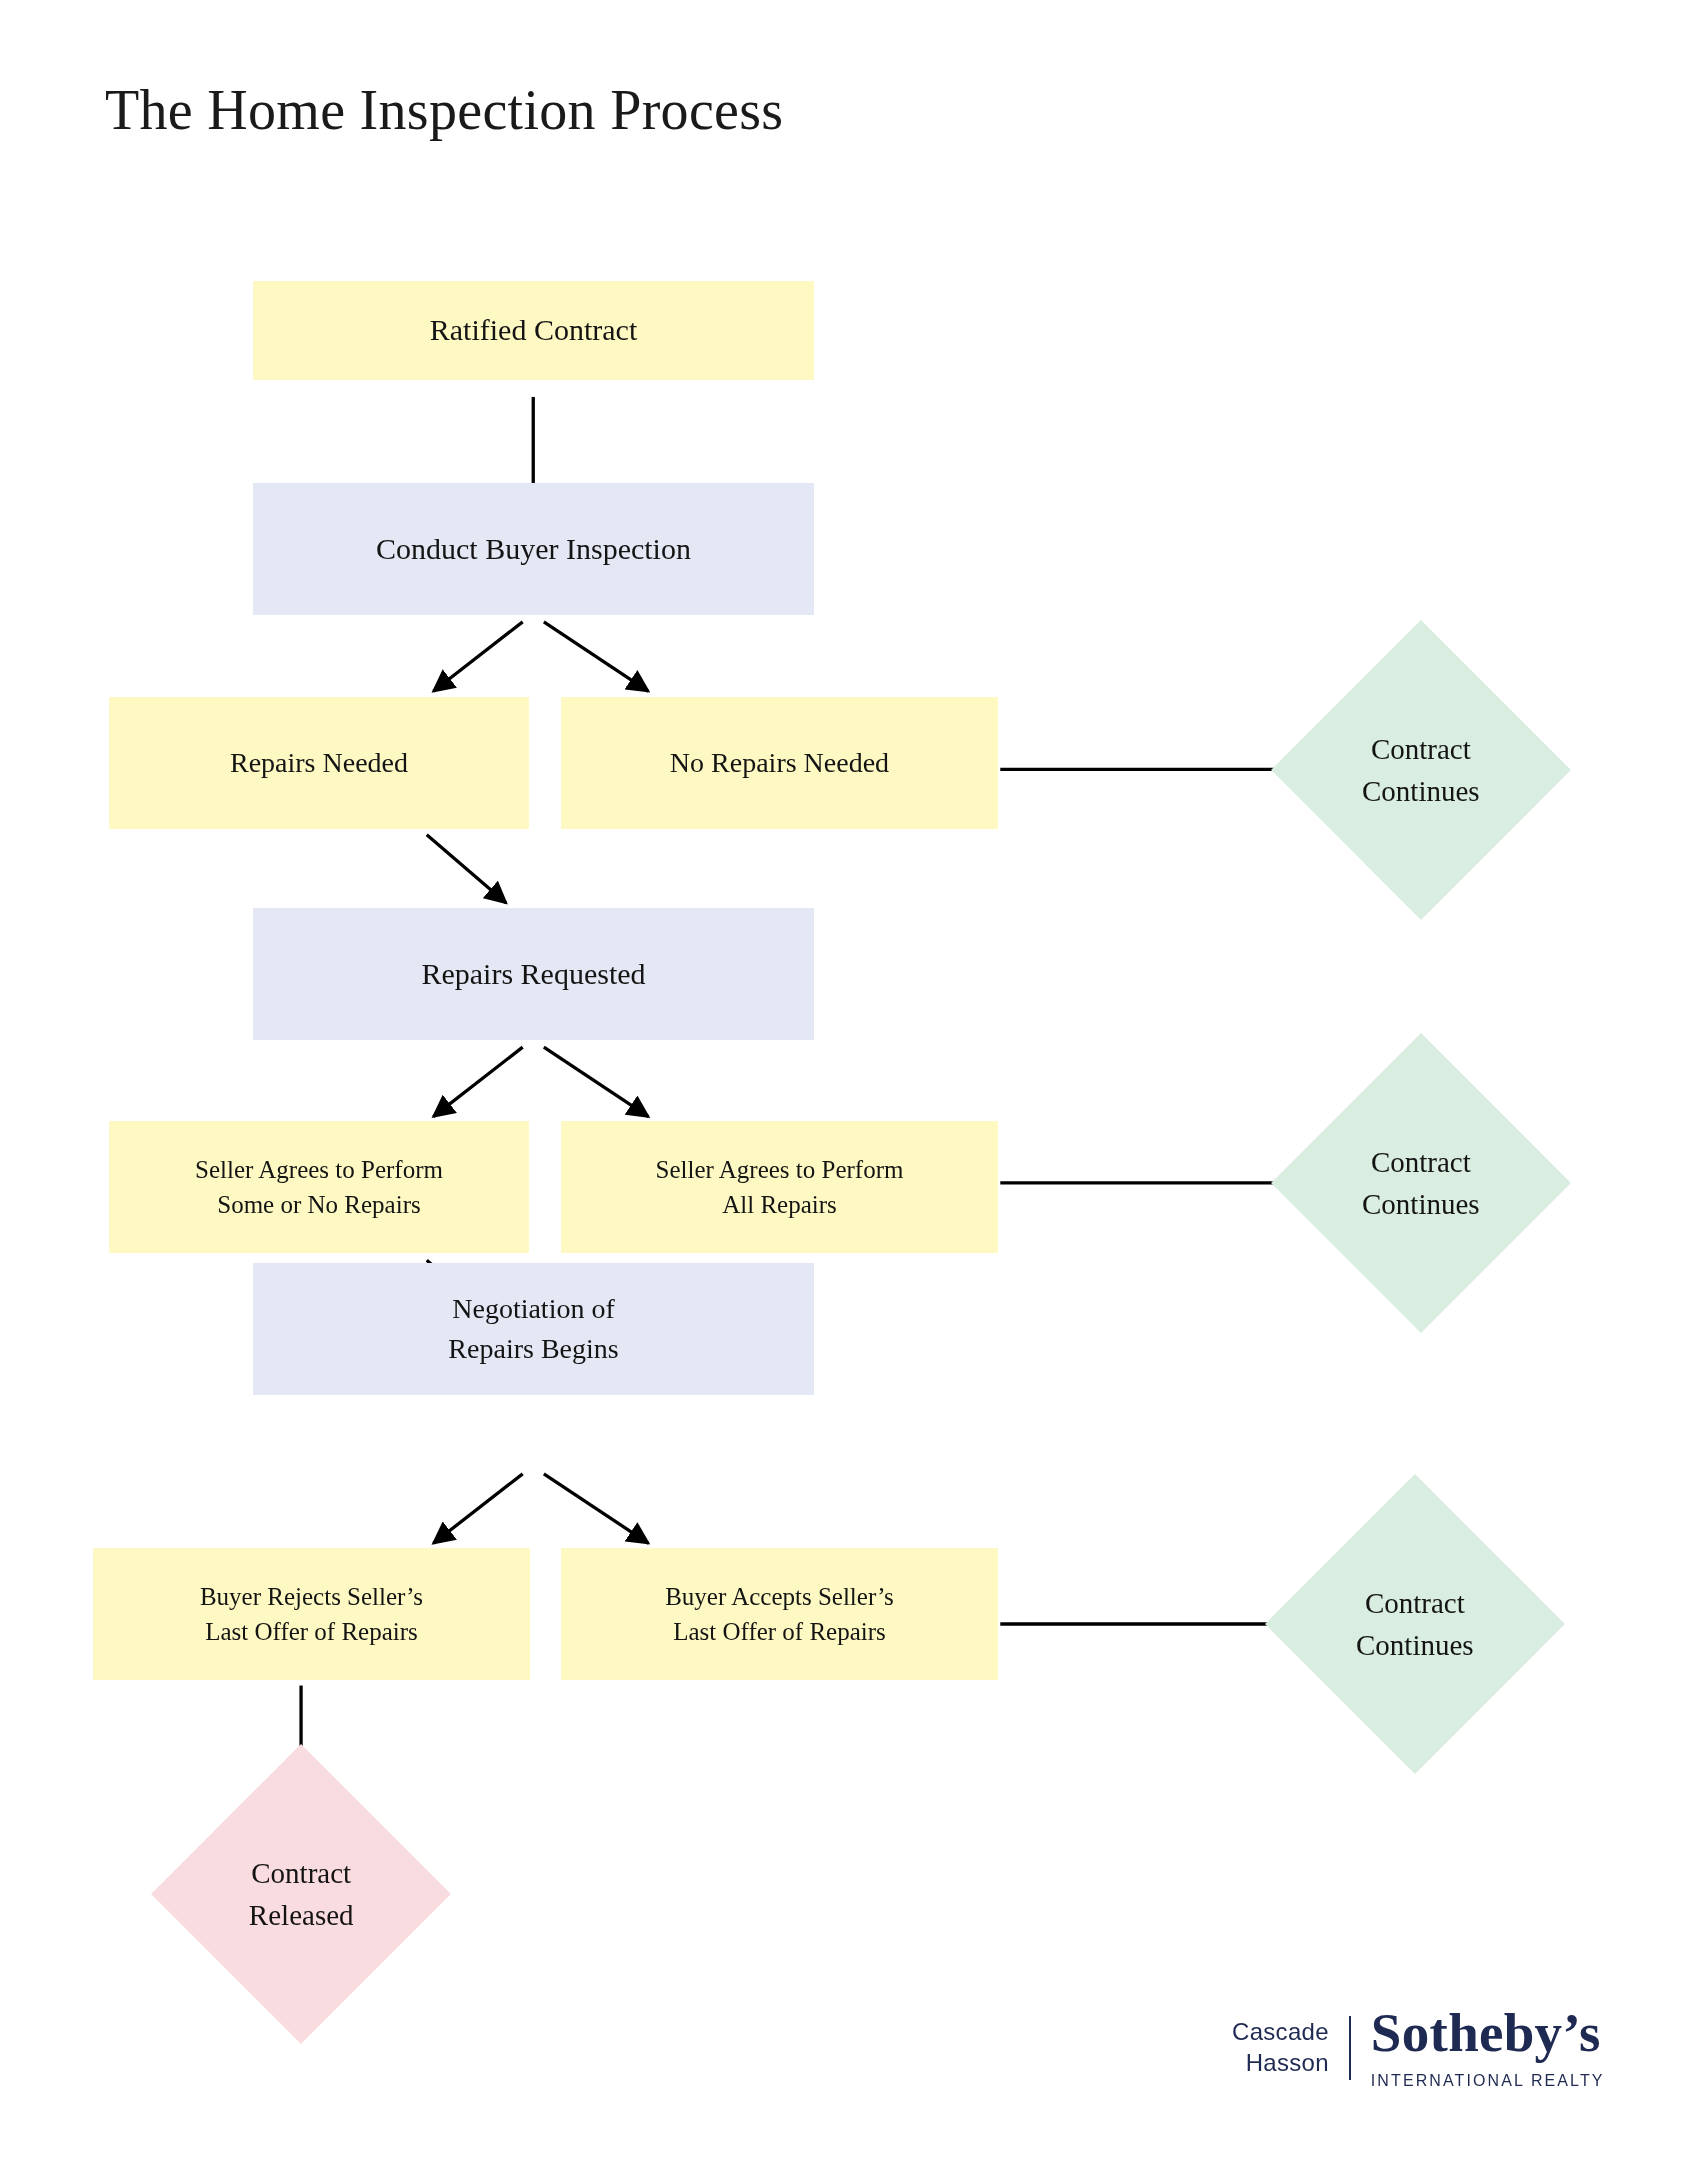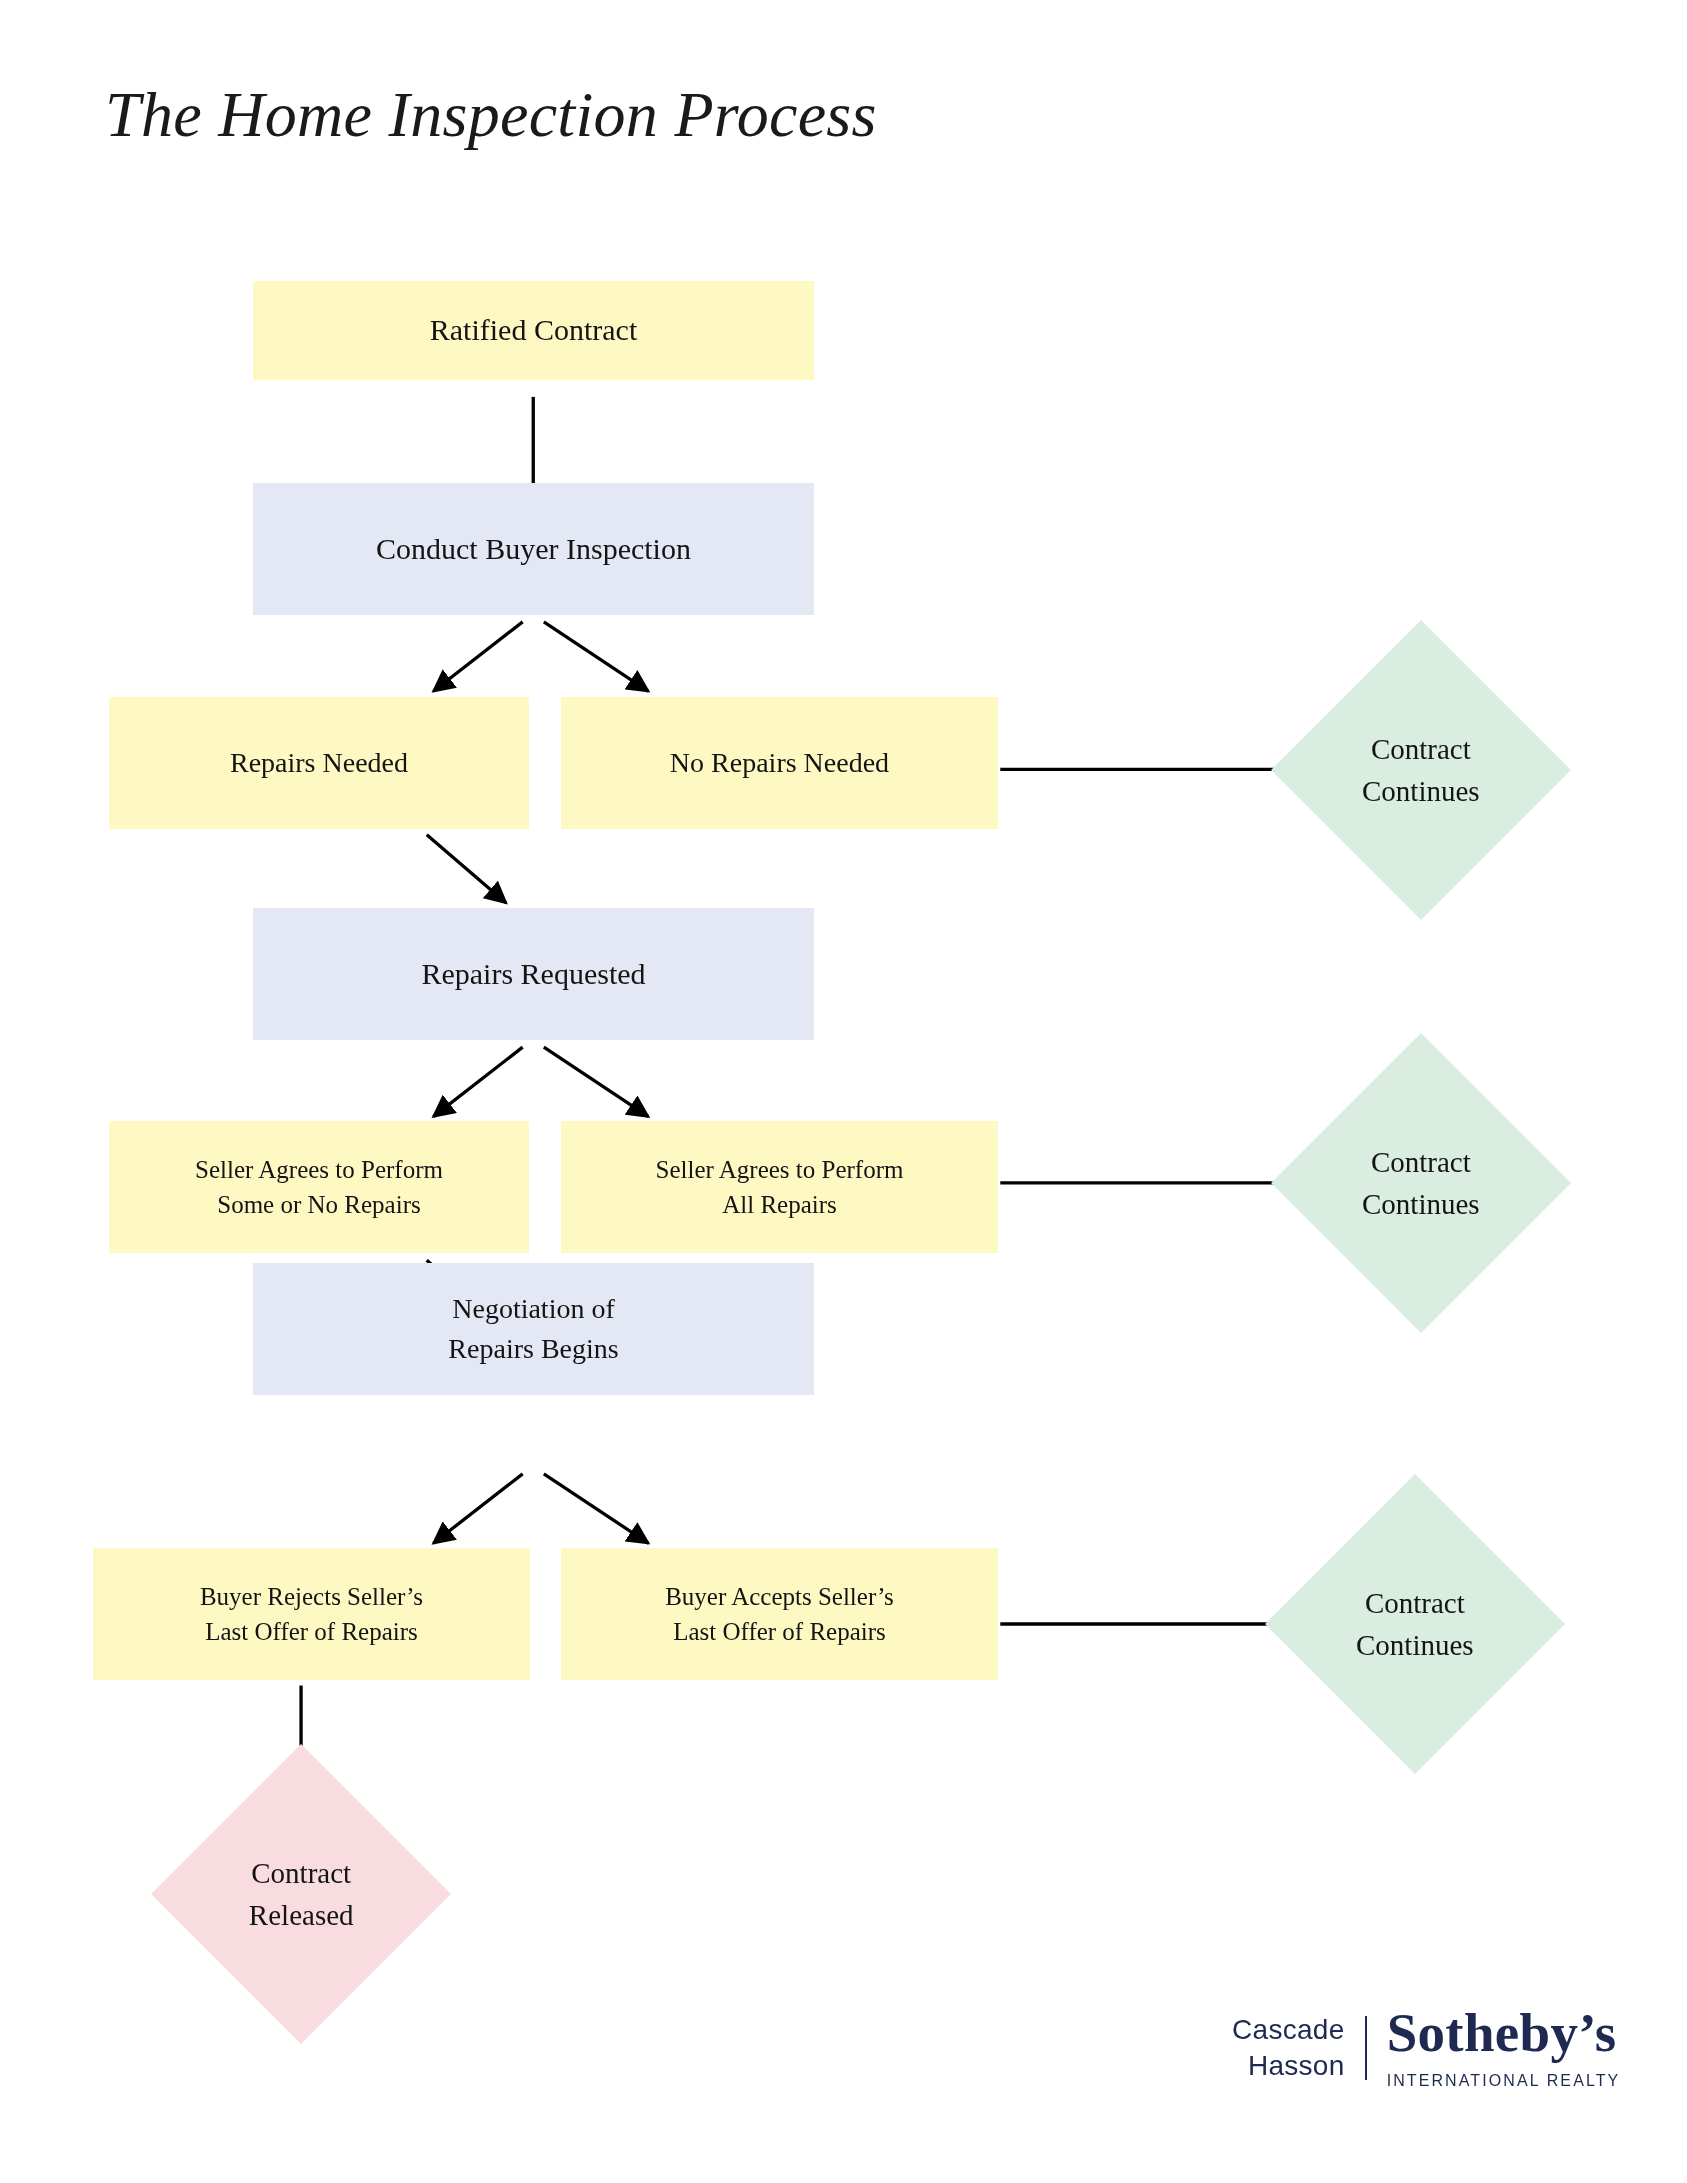--- a/index.html
+++ b/index.html
@@ -10,26 +10,25 @@
     position:relative;
     overflow:hidden;
   }
   #stage { position:absolute; inset:0; }
 
   
   .title {
     position:absolute;
     left:105px; top:78px;
     font-family:"Liberation Serif", serif;
-    font-size:64px;
+    font-size:56px;
     font-weight:400;
     color:#1a1a1a;
     letter-spacing:0.3px;
     white-space:nowrap;
-    font-style:italic;
   }
 
   
   .node {
     position:absolute;
     display:flex;
     align-items:center;
     justify-content:center;
     text-align:center;
     font-family:"Liberation Serif", serif;
@@ -74,21 +73,21 @@
 
   
   .logo {
     position:absolute;
     display:flex;
     align-items:center;
     color:#1f2a52;
   }
   .logo-left {
     font-family:"Liberation Sans", sans-serif;
-    font-size:28px;
+    font-size:24px;
     font-weight:400;
     line-height:1.26;
     text-align:right;
     letter-spacing:0.3px;
     white-space:nowrap;
   }
   .logo-divider {
     width:2px;
     height:64px;
     background:#1f2a52;

